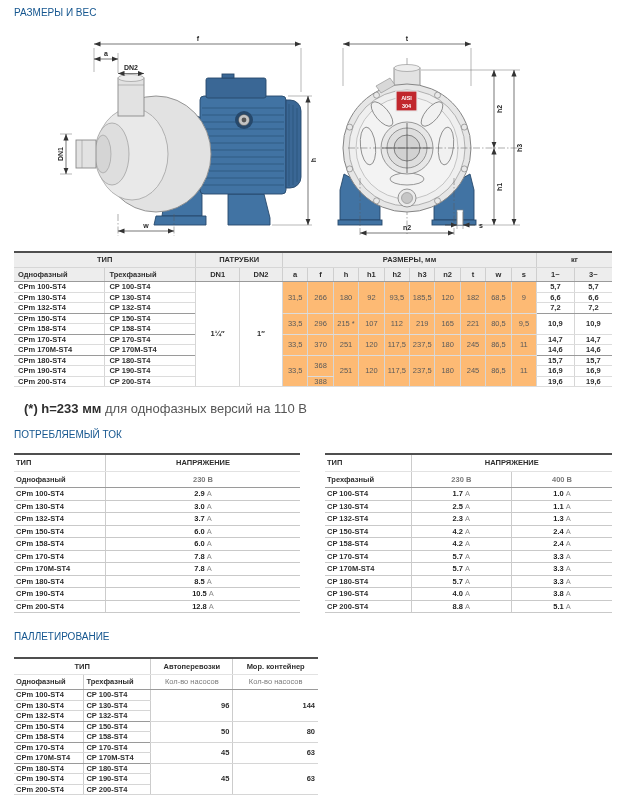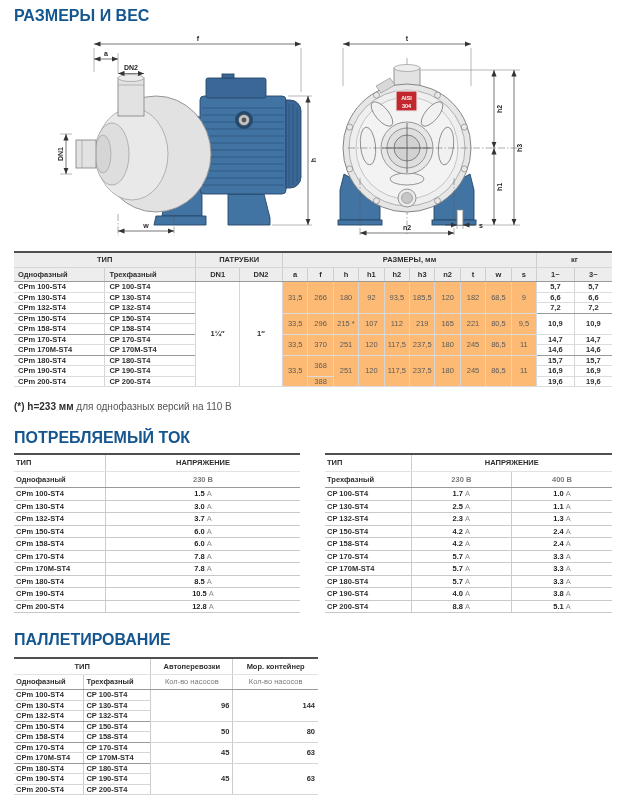--- a/index.html
+++ b/index.html
@@ -2,21 +2,21 @@
 <html style="--heading: #15568f; --blue: #4173a3; --blue-dark: #26486b; --red: #c1272d;"><head>
 <meta charset="utf-8">
 <style>
   :root{
     --heading:#15568f; --blue:#4173a3; --blue-dark:#26486b;
     --blue-mid:#3a6795; --red:#c1272d;
   }
   html,body{margin:0;padding:0;background:#fff;}
   .page{position:relative;width:626px;height:800px;background:#fff;overflow:hidden;
         font-family:"Liberation Sans",sans-serif;color:#333;}
-  .sec-title{position:absolute;left:14px;font-size:16px;font-weight:bold;color:var(--heading);}
+  .sec-title{position:absolute;left:14px;font-size:10px;font-weight:normal;color:var(--heading);}
   #t1{top:7px;} #t2{top:429px;text-align:right;} #t3{top:631px;}
 
   .drawings{position:absolute;top:28px;left:0;width:626px;height:220px;}
   .drawings svg{position:absolute;top:0;}
   #svgSide{left:56px;} #svgFront{left:322px;}
   .dl{stroke:#3c3c3c;stroke-width:0.7;fill:none;}
   .wl{stroke:#6f6f6f;stroke-width:0.5;fill:none;}
   .cl{stroke:#5a5a5a;stroke-width:0.5;fill:none;stroke-dasharray:7 2 1.5 2;}
   .sv{fill:#e2e2e2;stroke:#8a8a8a;stroke-width:0.9;}
   .bl{fill:var(--blue);stroke:var(--blue-dark);stroke-width:0.9;}
@@ -68,21 +68,21 @@
   .t-pal th:first-child{border-left:none;}
   .t-pal thead tr:last-child th{border-bottom:1px solid #9a9a9a;}
   .t-pal th.hl{text-align:left;padding-left:2px;}
   .t-pal th.gray{font-weight:normal;color:#7a7a7a;}
   .t-pal td{padding:1px 3px;text-align:right;border-left:1px solid #ccc;border-bottom:1px solid #d6d6d6;}
   .t-pal td:first-child{border-left:none;}
   .t-pal tr.g td{border-bottom:1px solid #9a9a9a;}
   .t-pal td.type{text-align:left;padding-left:2px;font-weight:bold;color:#2e2e2e;}
   .t-pal td.cnt{font-weight:bold;color:#2e2e2e;}
 
-  .note{position:absolute;left:14px;top:401px;font-size:10px;color:#555;}
+  .note{position:absolute;left:24px;top:401px;font-size:13px;color:#555;}
   .note b{color:#2e2e2e;}
 </style>
 </head>
 <body>
 
 <div class="page">
 
   <div class="sec-title" id="t1">РАЗМЕРЫ И ВЕС</div>
 
   <div class="drawings">
@@ -397,21 +397,21 @@
           <th>НАПРЯЖЕНИЕ</th>
         </tr>
         <tr>
           <th class="hl">Однофазный</th>
           <th class="gray">230 В</th>
         </tr>
       </thead>
       <tbody>
         <tr>
           <td class="type">CPm 100-ST4</td>
-          <td><span class="val">1.5</span><span class="unit">&nbsp;A</span></td>
+          <td><span class="val">2.9</span><span class="unit">&nbsp;A</span></td>
         </tr>
         <tr>
           <td class="type">CPm 130-ST4</td>
           <td><span class="val">3.0</span><span class="unit">&nbsp;A</span></td>
         </tr>
         <tr>
           <td class="type">CPm 132-ST4</td>
           <td><span class="val">3.7</span><span class="unit">&nbsp;A</span></td>
         </tr>
         <tr>

